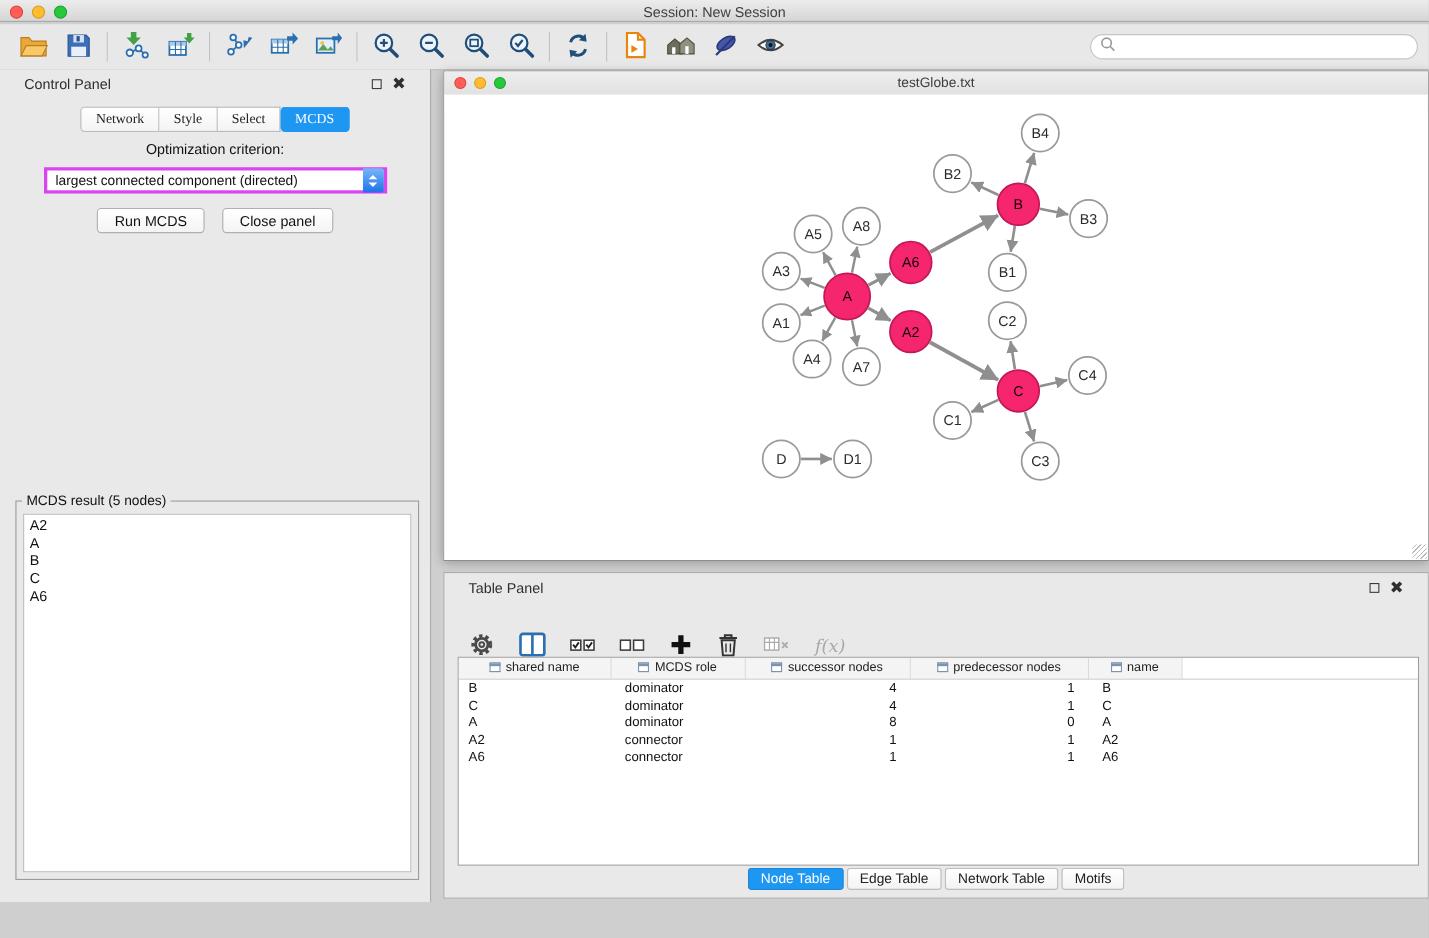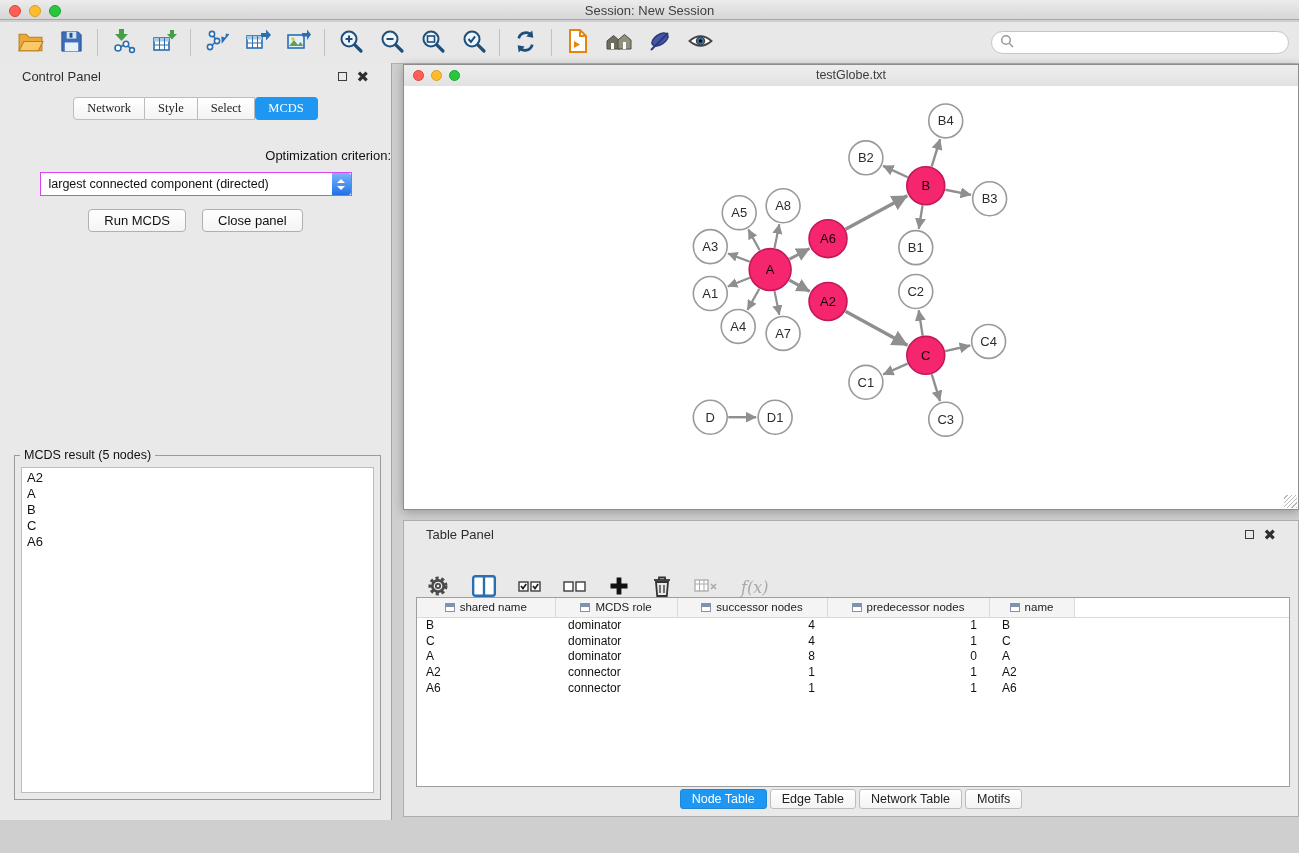--- a/index.html
+++ b/index.html
@@ -34,22 +34,22 @@
   .panel-header { height:27px; display:flex; align-items:center; padding:0 22px; font-size:13px; color:#2e2e2e; }
   .panel-controls { margin-left:auto; display:flex; gap:9px; align-items:center; }
   .float-ico { width:9px; height:9px; border:1.5px solid #3c3c3c; display:inline-block; }
   .close-ico { font-size:15px; font-weight:bold; color:#2e2e2e; line-height:10px; }
   .seg-row { display:flex; justify-content:center; margin-top:7px; }
   .seg-btn { background:linear-gradient(#ffffff,#f3f3f3); border:1px solid #bcbcbc; border-left:none;
     padding:3px 13px; font-size:12.5px; color:#222; cursor:pointer;font-family:Liberation Serif, serif; }
   .seg-btn:first-child { border-left:1px solid #bcbcbc; border-radius:4px 0 0 4px; }
   .seg-btn:last-child { border-radius:0 4px 4px 0; }
   .seg-btn.active { background:var(--accent,#1e97f3); border-color:var(--accent,#1e97f3); color:#fff; border-radius:4px; }
-  .opt-label { text-align:right; margin-top:28px; font-size:13px; color:#111; }
-  .dropdown { margin:9px auto 0; width:312px; height:24px; background:#fff; border:1px solid #d946ef;
+  .opt-label { text-align:center; margin-top:8px; font-size:13px; color:#111; }
+  .dropdown { margin:9px auto 0; width:312px; height:24px; background:#fff; border:3px solid #d946ef;
     border-radius:0; display:flex; align-items:center; cursor:pointer; }
   .dropdown .value { flex:1; padding:0 8px; font-size:12.5px; color:#111; white-space:nowrap; overflow:hidden; }
   .stepper { width:19px; height:22px; margin-right:0; border-radius:0 3px 3px 0;
     background:linear-gradient(#79b6f9,#2071ea); display:flex; flex-direction:column;
     align-items:center; justify-content:center; gap:3px; }
   .arr-up { width:0; height:0; border-left:4px solid transparent; border-right:4px solid transparent; border-bottom:4px solid #fff; }
   .arr-dn { width:0; height:0; border-left:4px solid transparent; border-right:4px solid transparent; border-top:4px solid #fff; }
   .btn-row { display:flex; justify-content:center; gap:16px; margin-top:13px; }
   .mac-btn { background:linear-gradient(#ffffff,#f4f4f4); border:1px solid #b0b0b0; border-radius:4px;
     padding:3px 15px; font-size:13px; color:#111; cursor:pointer; }

